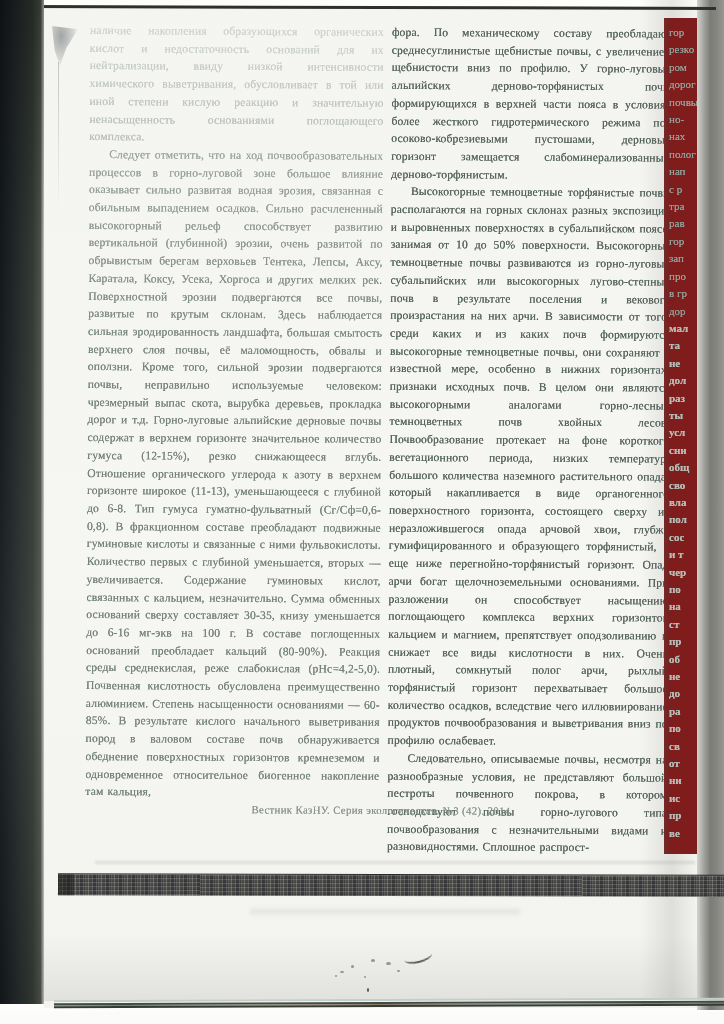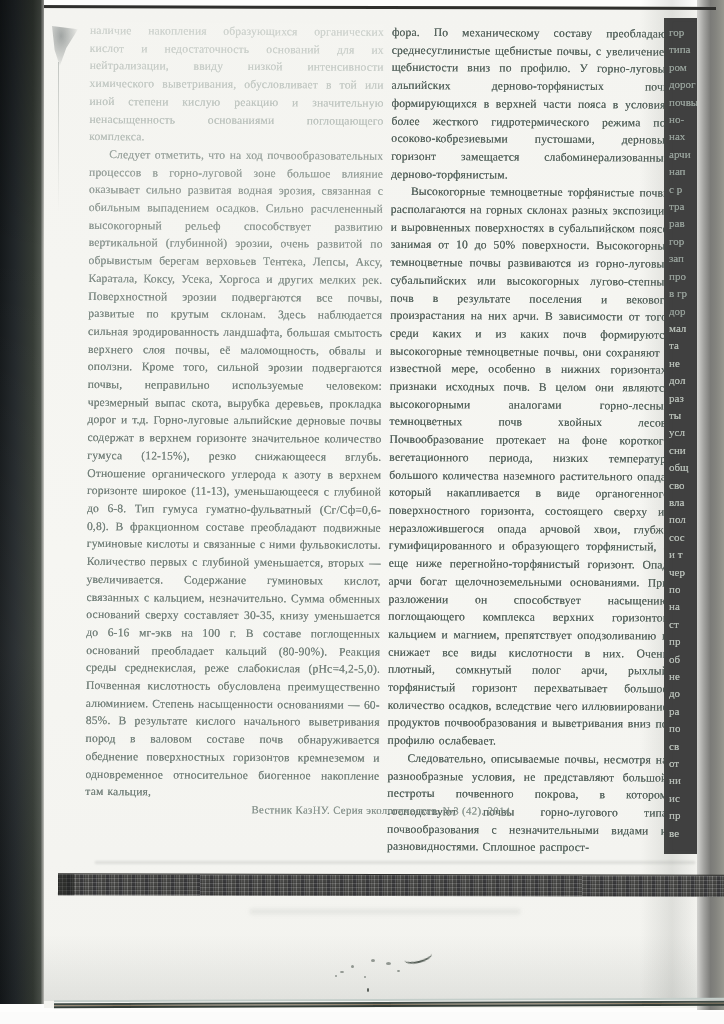--- a/index.html
+++ b/index.html
@@ -27,25 +27,25 @@
   .footer-line{position:absolute;left:90px;top:804px;width:582px;z-index:2;
     text-align:center;font-size:10.8px;letter-spacing:.35px;color:#8b9791;
     transform:rotate(.3deg);text-shadow:0 0 .5px #8b9791;}
 
   
   .fold-shadow{position:absolute;left:640px;top:0;width:58px;height:1004px;z-index:4;pointer-events:none;
     background:linear-gradient(90deg,rgba(90,95,90,0) 0%,rgba(90,95,90,.14) 55%,rgba(120,124,120,.08) 80%,rgba(120,124,120,0) 100%);}
 
   
   .adjacent-strip{position:absolute;left:664px;top:18px;width:33px;height:836px;z-index:5;
-    background:#404040;overflow:hidden;box-shadow:inset 5px 0 7px -4px rgba(80,85,80,.45);
+    background:#7f1d1d;overflow:hidden;box-shadow:inset 5px 0 7px -4px rgba(80,85,80,.45);
     padding-top:6px;box-sizing:border-box;}
   .adjacent-strip span{display:block;padding-left:5px;font-size:11px;line-height:17.4px;
     color:#949e98;white-space:nowrap;text-shadow:0 0 .6px currentColor;}
-  .adjacent-strip span.frag-faded{color:#b5bcb5;filter:blur(.6px);}
+  .adjacent-strip span.frag-faded{color:#b5bcb5;filter:blur(.6px);font-weight:bold;}
 
   
   .right-band{position:absolute;left:697px;top:0;width:27px;height:1010px;z-index:6;
     background:linear-gradient(90deg,#d3d3d0 0%,#a3a3a0 25%,#7b7b78 50%,#84847f 70%,#97978f 100%);}
 
   
   .left-bar{position:absolute;left:0;top:0;width:44px;height:1004px;z-index:9;
     background:linear-gradient(90deg,#14181a 0%,#22272a 35%,#343a34 75%,#4c524b 92%,#c9c9c4 100%);}
   .left-bar::after{content:"";position:absolute;inset:0;
     background:linear-gradient(180deg,rgba(0,0,0,.28) 0%,rgba(0,0,0,0) 25%,rgba(255,255,255,.05) 65%,rgba(0,0,0,.08) 100%);}
@@ -124,27 +124,27 @@
 
   <div class="footer-line">Вестник КазНУ. Серия экологическая. №3 (42). 2014</div>
 
   <div class="curl-shade"></div>
   <div class="fold-shadow"></div>
 
   <div class="adjacent-strip">
 
     <div>
         <span class="frag">гор</span>
-        <span class="frag">типа</span>
+        <span class="frag">резко</span>
         <span class="frag">ром</span>
         <span class="frag">дорог</span>
         <span class="frag">почвы</span>
         <span class="frag">но-</span>
         <span class="frag">нах</span>
-        <span class="frag">арчи</span>
+        <span class="frag">полог</span>
         <span class="frag">нап</span>
         <span class="frag">с р</span>
         <span class="frag">тра</span>
         <span class="frag">рав</span>
         <span class="frag">гор</span>
         <span class="frag">зап</span>
         <span class="frag">про</span>
         <span class="frag">в гр</span>
         <span class="frag">дор</span>
       </div>

